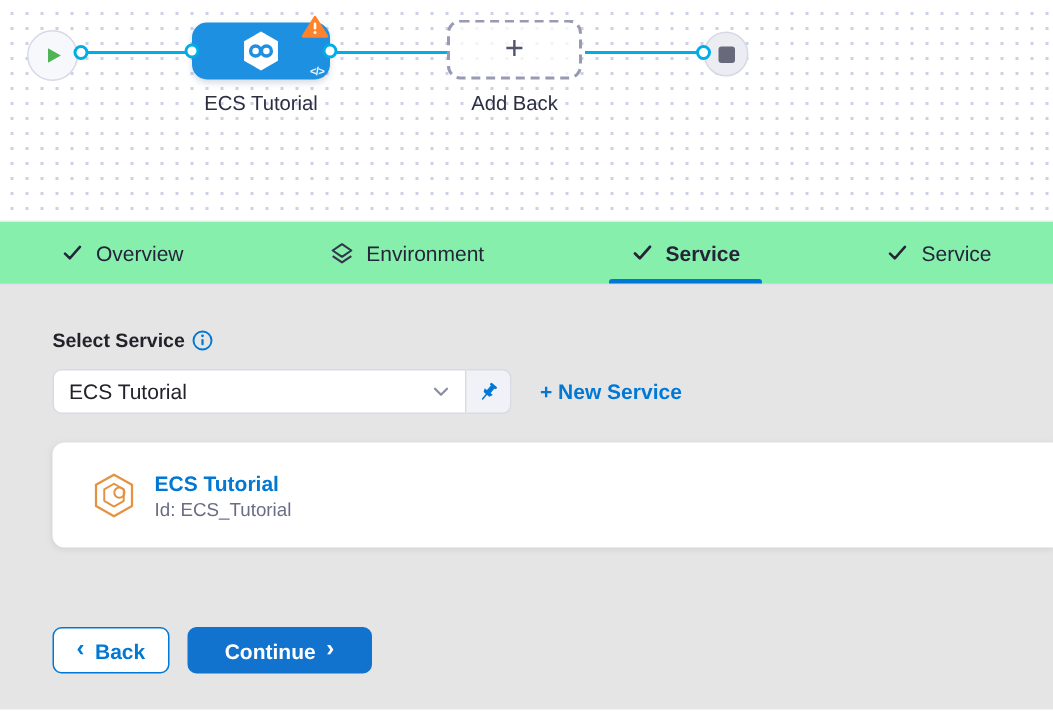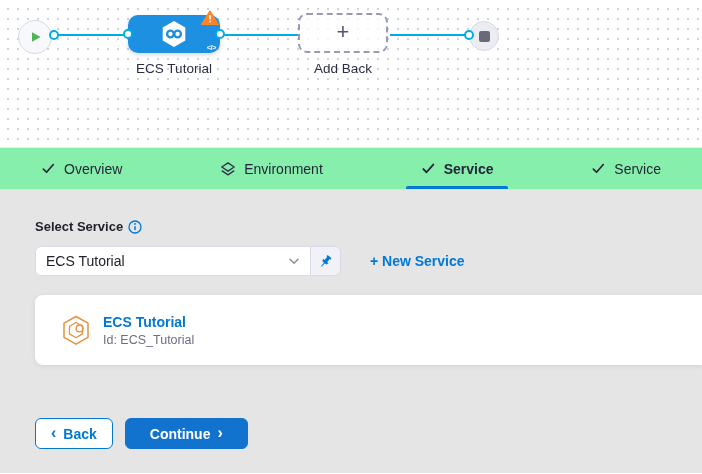--- a/index.html
+++ b/index.html
@@ -53,21 +53,21 @@
   .field-label { position:absolute; left:35px; top:29px; font-size:13px; font-weight:700;
                  color:#22222a; display:flex; align-items:center; gap:5px; }
   .select-row { position:absolute; left:35px; top:56px; display:flex; align-items:center; }
   .select { width:276px; height:30px; background:#fff; border:1px solid #d9dae6;
             border-radius:6px 0 0 6px; display:flex; align-items:center;
             justify-content:space-between; padding:0 10px; font-size:14px; color:#22222a;
             cursor:pointer; }
   .pin-btn { width:30px; height:30px; background:#f1f2f8; border:1px solid #d9dae6;
              border-left:none; border-radius:0 6px 6px 0; display:flex; align-items:center;
              justify-content:center; cursor:pointer; }
-  .new-service { margin-left:29px; font-size:14px; font-weight:700; color:#0278d5;
+  .new-service { margin-left:19px; font-size:14px; font-weight:700; color:#0278d5;
                  cursor:pointer; text-decoration:none; }
   .service-card { position:absolute; left:35px; top:105px; width:667px; height:70px;
                   background:#fff; border-radius:8px 0 0 8px;
                   box-shadow:0 1px 4px rgba(96,97,112,.16); display:flex; align-items:center;
                   padding-left:27px; gap:13px; cursor:pointer; }
   .card-title { font-size:14px; font-weight:700; color:#0278d5; margin-bottom:3px; }
   .card-id { font-size:12.5px; color:#6b6d85; }
 
   .footer-row { position:absolute; left:35px; top:228px; display:flex; gap:12px; }
   .btn { height:31px; border-radius:6px; font-size:14px; font-weight:700;

